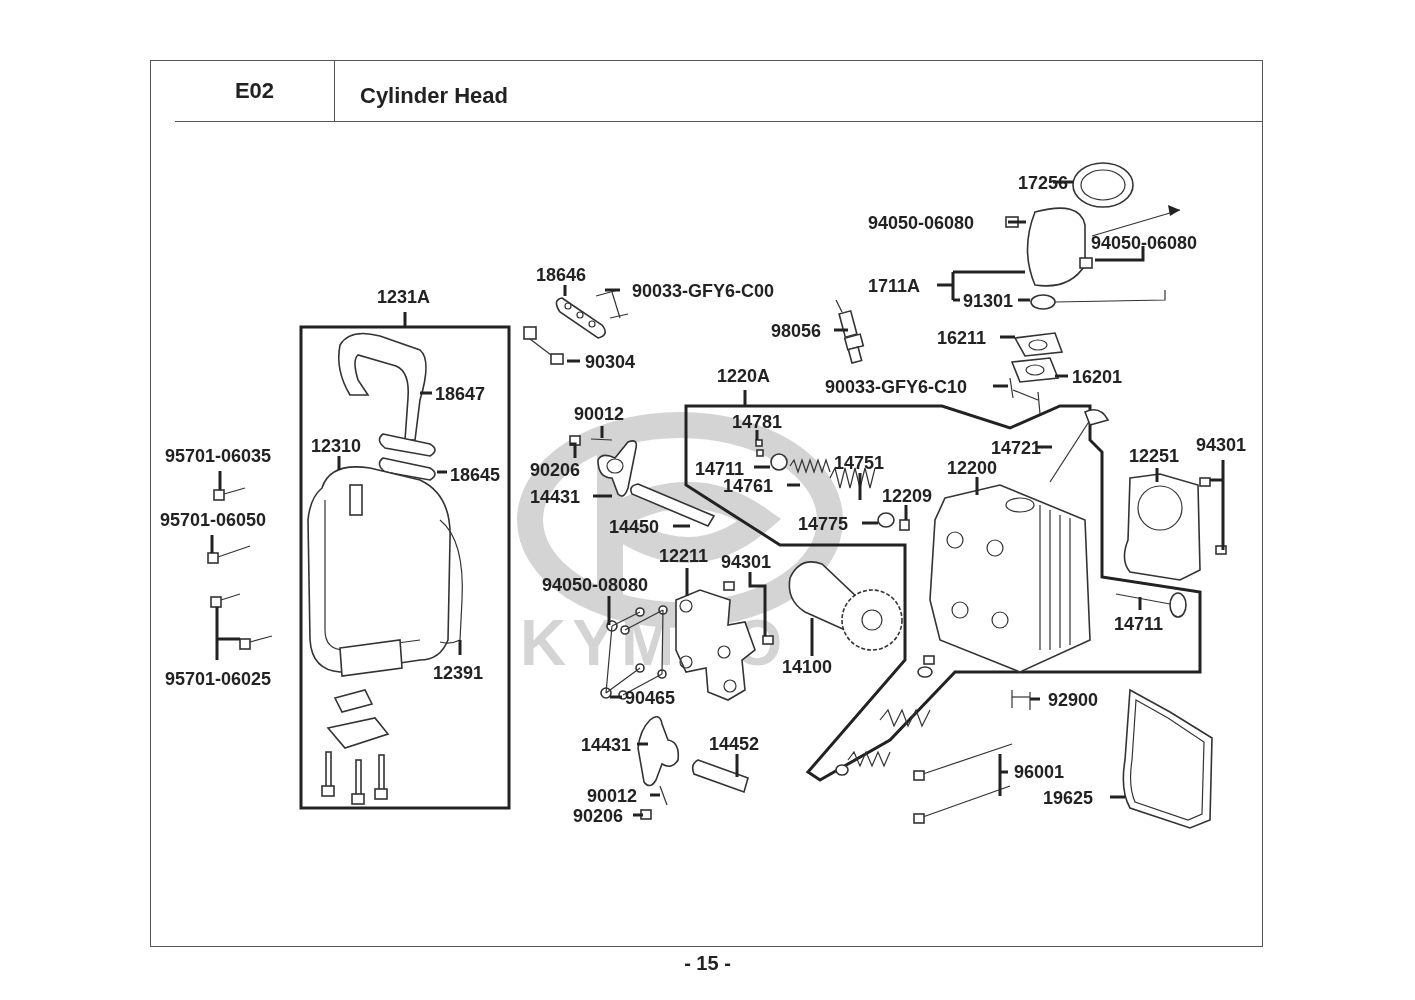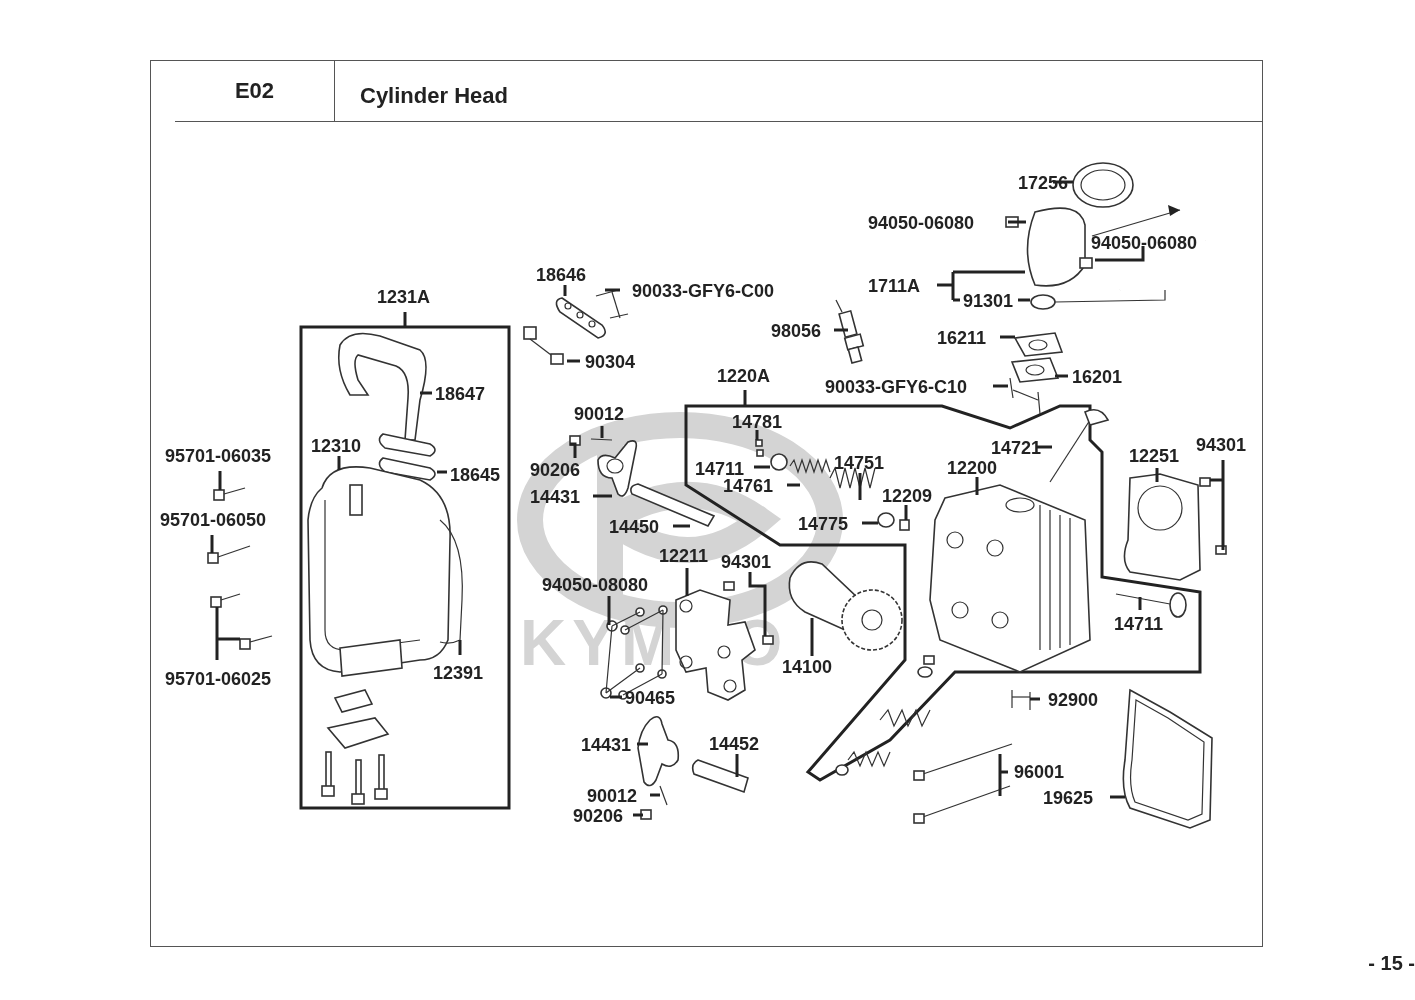--- a/index.html
+++ b/index.html
@@ -7,21 +7,21 @@
          font-family: "Liberation Sans", sans-serif; color: #222; }
   .frame { position: absolute; left: 150px; top: 60px; width: 1113px; height: 887px;
            border: 1px solid #555; box-sizing: border-box; }
   .hdr-code { position: absolute; left: 150px; top: 60px; width: 160px; height: 62px;
               border-right: 1px solid #555; border-bottom: 1px solid #555; box-sizing: border-box;
               display: flex; align-items: center; justify-content: center;
               font-weight: bold; font-size: 22px; margin-left: 25px; }
   .hdr-title { position: absolute; left: 360px; top: 60px; height: 72px; display: flex;
                align-items: center; font-weight: bold; font-size: 22px; }
   .hdr-line { position: absolute; left: 310px; top: 121px; width: 953px; height: 1px; background: #555; }
-  .page-num { position: absolute; left: 0; width: 1415px; top: 952px; text-align: right;
+  .page-num { position: absolute; left: 0; width: 1415px; top: 952px; text-align: center;
               font-weight: bold; font-size: 20px; }
   svg.diagram { position: absolute; left: 0; top: 0; }
   .lbl { font-family: "Liberation Sans", sans-serif; font-weight: bold; font-size: 18px; fill: #222; }
   .ld { stroke: #222; stroke-width: 3; fill: none; }
   .grp { stroke: #222; stroke-width: 3; fill: none; }
   .part { stroke: #333; stroke-width: 1.6; fill: #fff; }
   .part2 { stroke: #333; stroke-width: 1.2; fill: none; }
   .wm { fill: none; stroke: #d4d4d4; stroke-width: 26; }
   .wmtext { font-family: "Liberation Sans", sans-serif; font-weight: bold; font-size: 64px; fill: #d4d4d4; letter-spacing: 6px; }
 </style>

